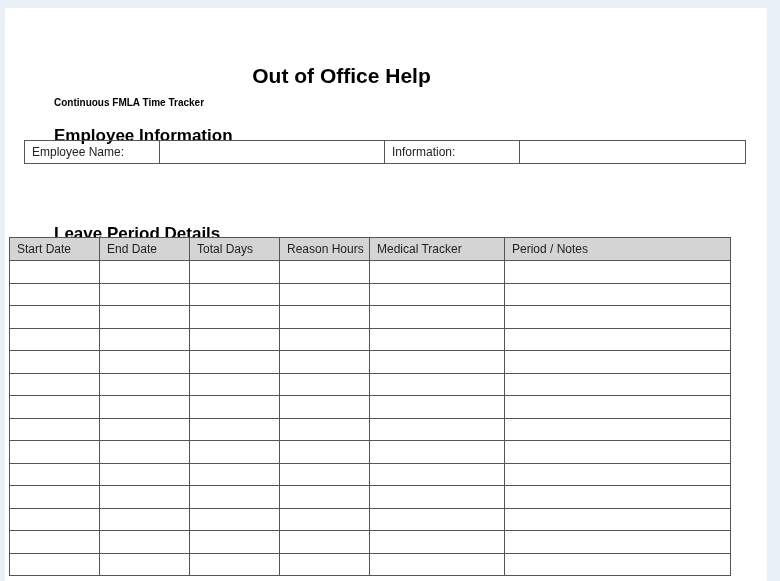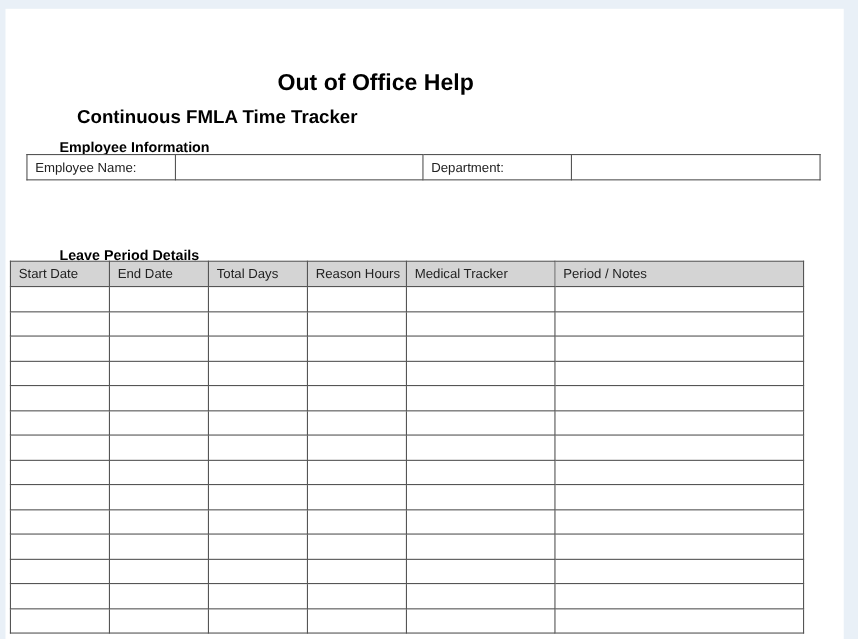--- a/index.html
+++ b/index.html
@@ -12,24 +12,24 @@
   }
   .page {
     position: absolute; left: 5px; top: 8px; width: 762px; height: 600px;
     background: #ffffff;
   }
   .title {
     position: absolute; left: 0; top: 56px; width: 673px; text-align: center;
     font-size: 21px; font-weight: bold; margin: 0;
   }
   .subtitle {
-    position: absolute; left: 49px; top: 89px; font-size: 17px; font-weight: bold; margin-left: 16px;
+    position: absolute; left: 49px; top: 89px; font-size: 10px; font-weight: bold;
   }
   .section-label {
-    position: absolute; left: 49px; font-size: 13px; font-weight: bold;
+    position: absolute; left: 49px; font-size: 17px; font-weight: bold;
   }
   table {
     position: absolute; border-collapse: collapse; table-layout: fixed;
     font-size: 12px;
   }
   td, th {
     border: 1px solid #555; padding: 0 0 0 7px; text-align: left;
     font-weight: normal; white-space: nowrap; overflow: hidden; color: #222;
   }
   .emp-table { left: 19px; top: 132px; width: 721px; }
@@ -50,21 +50,21 @@
     <colgroup>
         <col style="width:135px">
         <col style="width:225px">
         <col style="width:135px">
         <col style="width:226px">
       </colgroup>
     <tbody id="emp-body">
         <tr>
           <td>Employee Name:</td>
           <td></td>
-          <td>Department:</td>
+          <td>Information:</td>
           <td></td>
         </tr>
       </tbody>
   </table>
 
   <div class="section-label" style="top:216px">Leave Period Details</div>
   <table class="leave-table">
     <colgroup>
       <col style="width:90px">
         <col style="width:90px">

